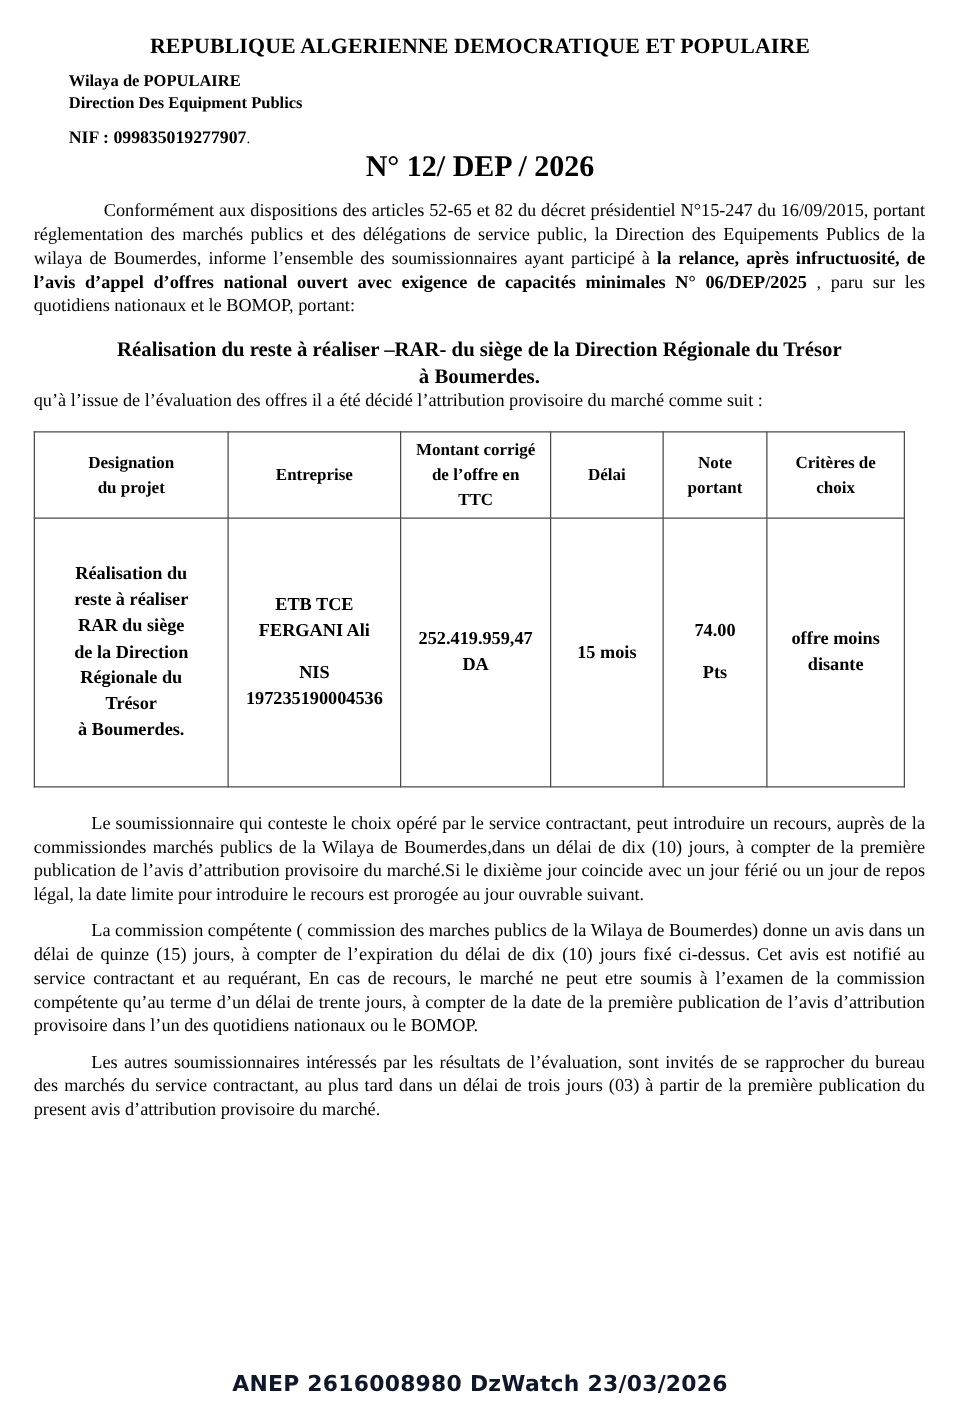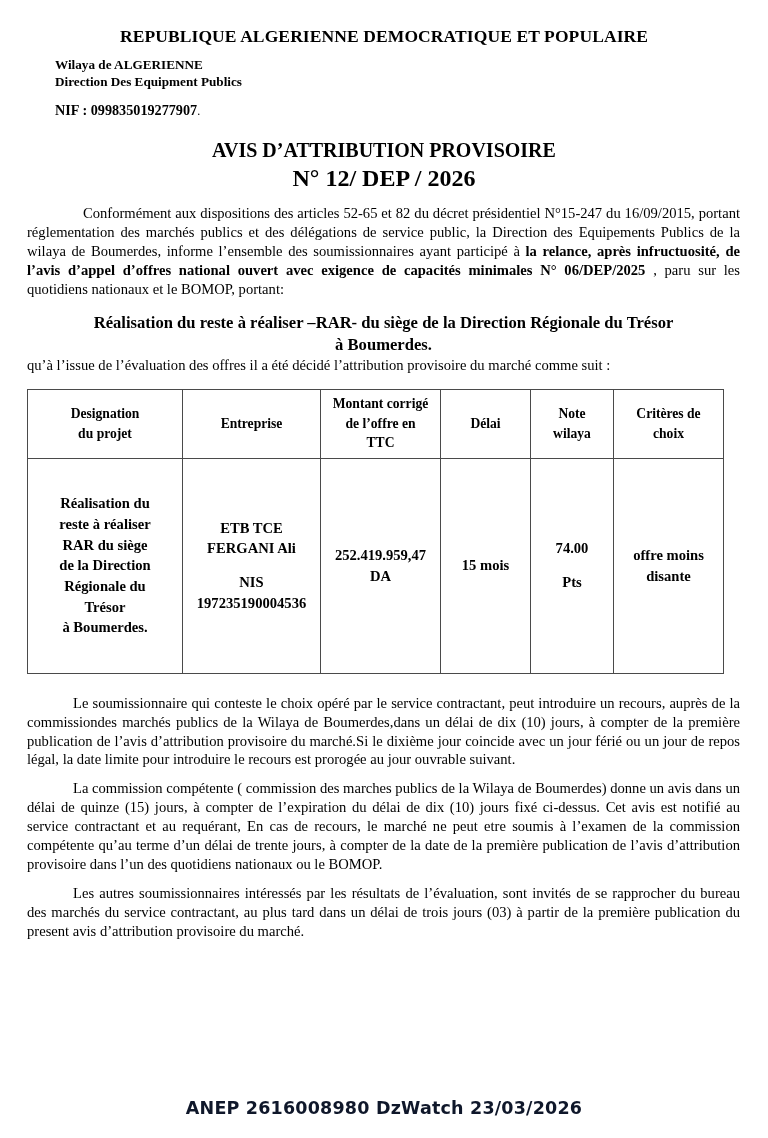--- a/index.html
+++ b/index.html
@@ -163,29 +163,28 @@
   }
 </style>
 </head>
 <body>
 
 <div class="page">
 
   <div class="republic-title">REPUBLIQUE ALGERIENNE DEMOCRATIQUE ET POPULAIRE</div>
 
   <div class="org-block">
-    <div>Wilaya de ALGERIENNE</div>
+    <div>Wilaya de POPULAIRE</div>
     <div>Direction Des Equipment Publics</div>
   </div>
 
   <div class="nif-line">
     <span>NIF : 099835019277907</span><span class="nif-dot">.</span>
   </div>
 
-  <div class="avis-title">AVIS D’ATTRIBUTION PROVISOIRE</div>
   <div class="avis-num">N° 12/ DEP / 2026</div>
 
   <div class="content">
 
     <p class="just intro"><span>Conformément aux dispositions des articles 52-65 et 82 du décret présidentiel N°15-247 du 16/09/2015, portant réglementation des marchés publics et des délégations de service public, la Direction des Equipements Publics de la wilaya de Boumerdes, informe l’ensemble des soumissionnaires ayant participé à  </span><span class="b">la relance, après infructuosité,  de l’avis d’appel d’offres national ouvert avec exigence de capacités minimales N° 06/DEP/2025</span><span> , paru sur les quotidiens nationaux et le BOMOP, portant:</span></p>
 
     <div class="project-title">
       <div>Réalisation du reste à réaliser –RAR- du siège de la  Direction Régionale  du Trésor</div>
       <div>à  Boumerdes.</div>
     </div>
@@ -213,21 +212,21 @@
           <th>
             <div>Montant corrigé</div>
             <div>de l’offre en</div>
             <div>TTC</div>
           </th>
           <th>
             <div>Délai</div>
           </th>
           <th>
             <div>Note</div>
-            <div>wilaya</div>
+            <div>portant</div>
           </th>
           <th>
             <div>Critères de</div>
             <div>choix</div>
           </th>
         </tr>
       </thead>
       <tbody>
         <tr>
           <td class="cell-desig">

